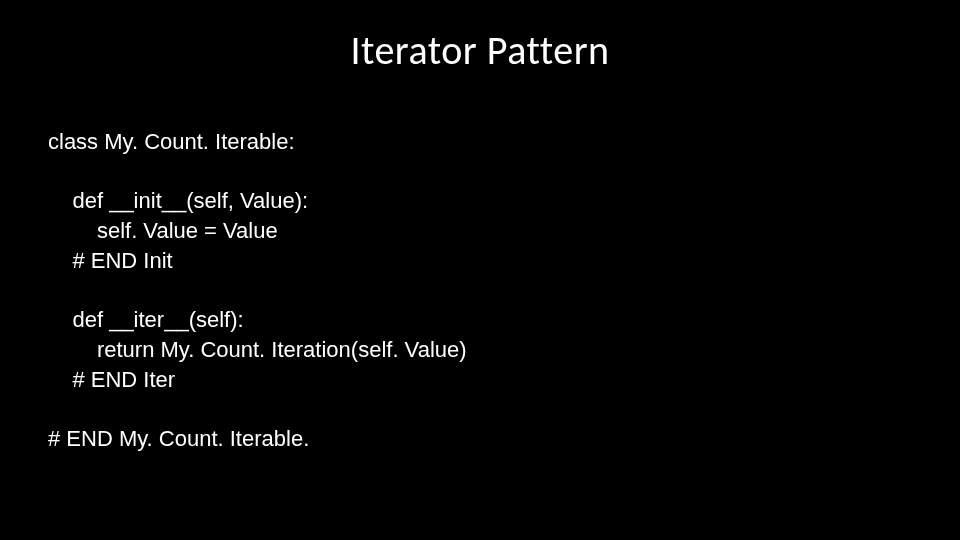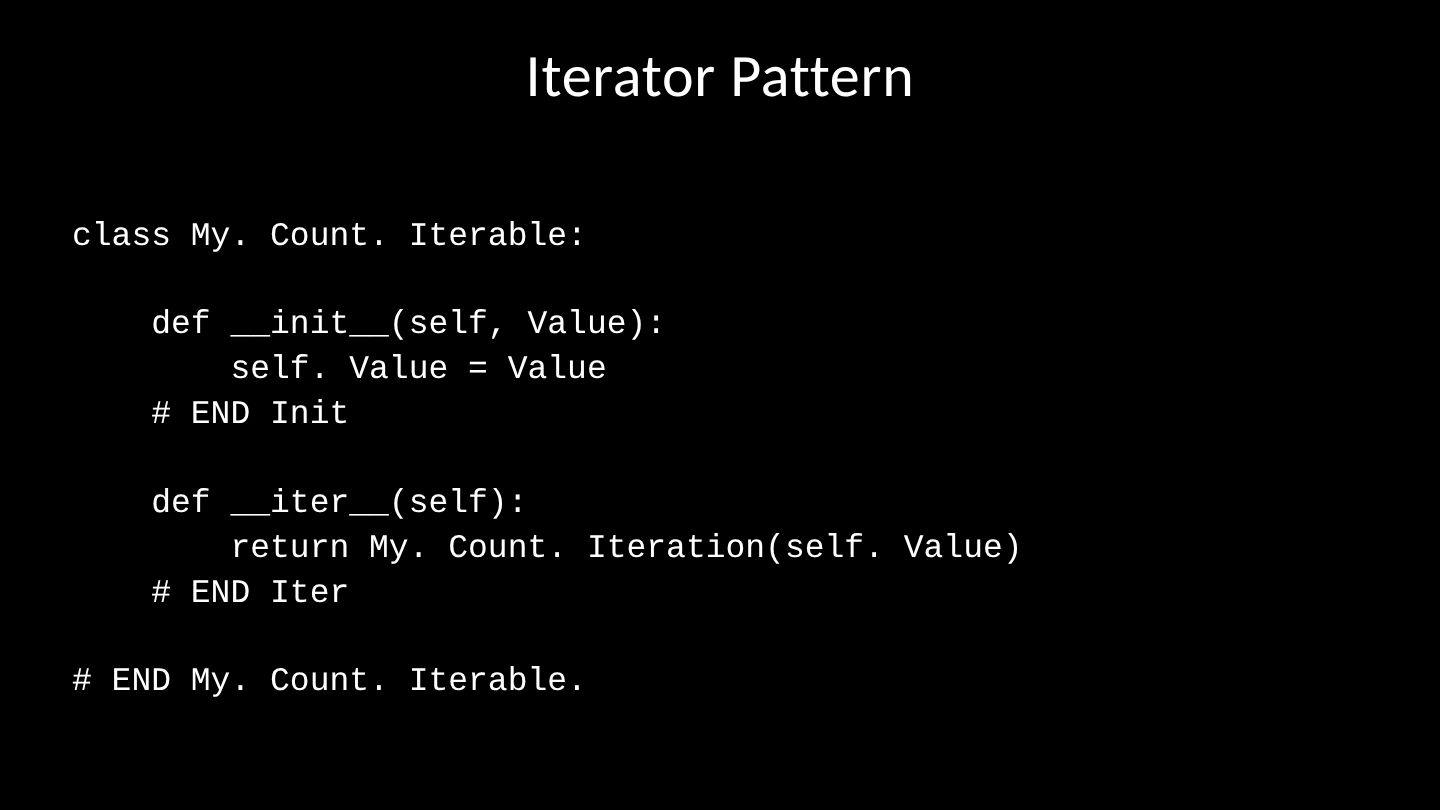--- a/index.html
+++ b/index.html
@@ -24,23 +24,23 @@
     width: 100%;
     text-align: center;
     font-family: Calibri, "Segoe UI", Arial, sans-serif;
     font-size: 40px;
     font-weight: 400;
     letter-spacing: 0.5px;
     color: #ffffff;
   }
   .code-block {
     position: absolute;
-    top: 143px;
+    top: 127px;
     left: 48px;
-    font-family: Liberation Mono, monospace;
+    font-family: Liberation Sans, sans-serif;
     font-size: 22px;
     line-height: 1.35;
     white-space: pre;
     color: #ffffff;
   }
 </style>
 </head>
 <body>
 
 <div class="slide">

